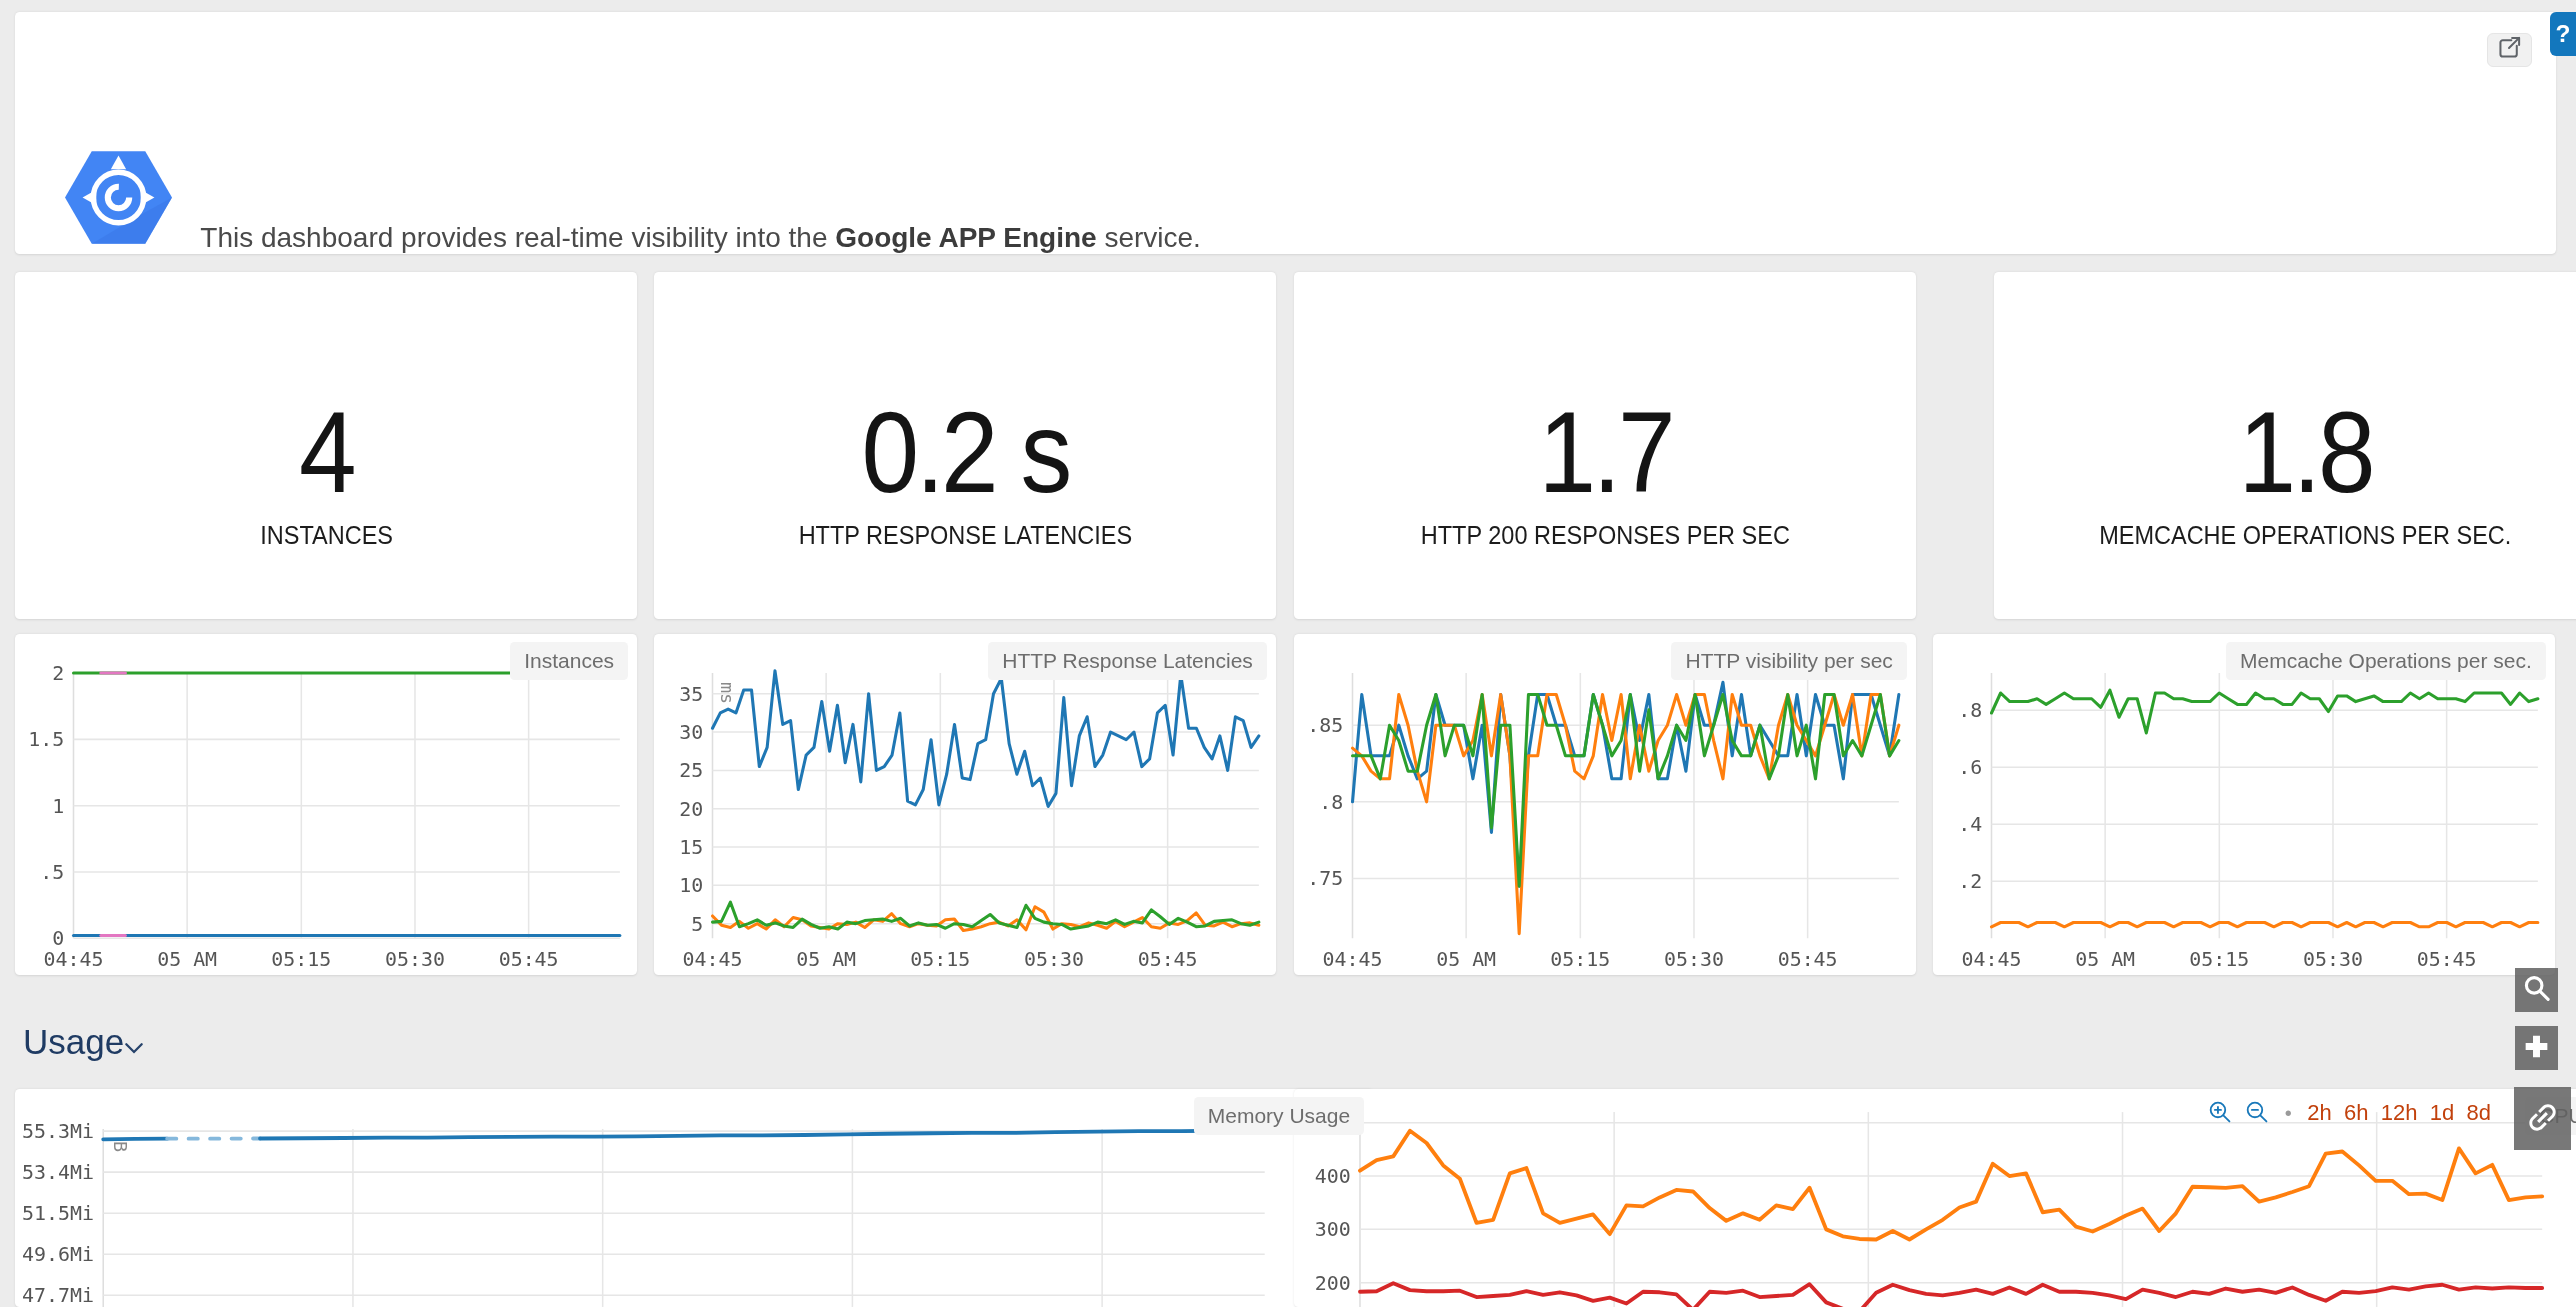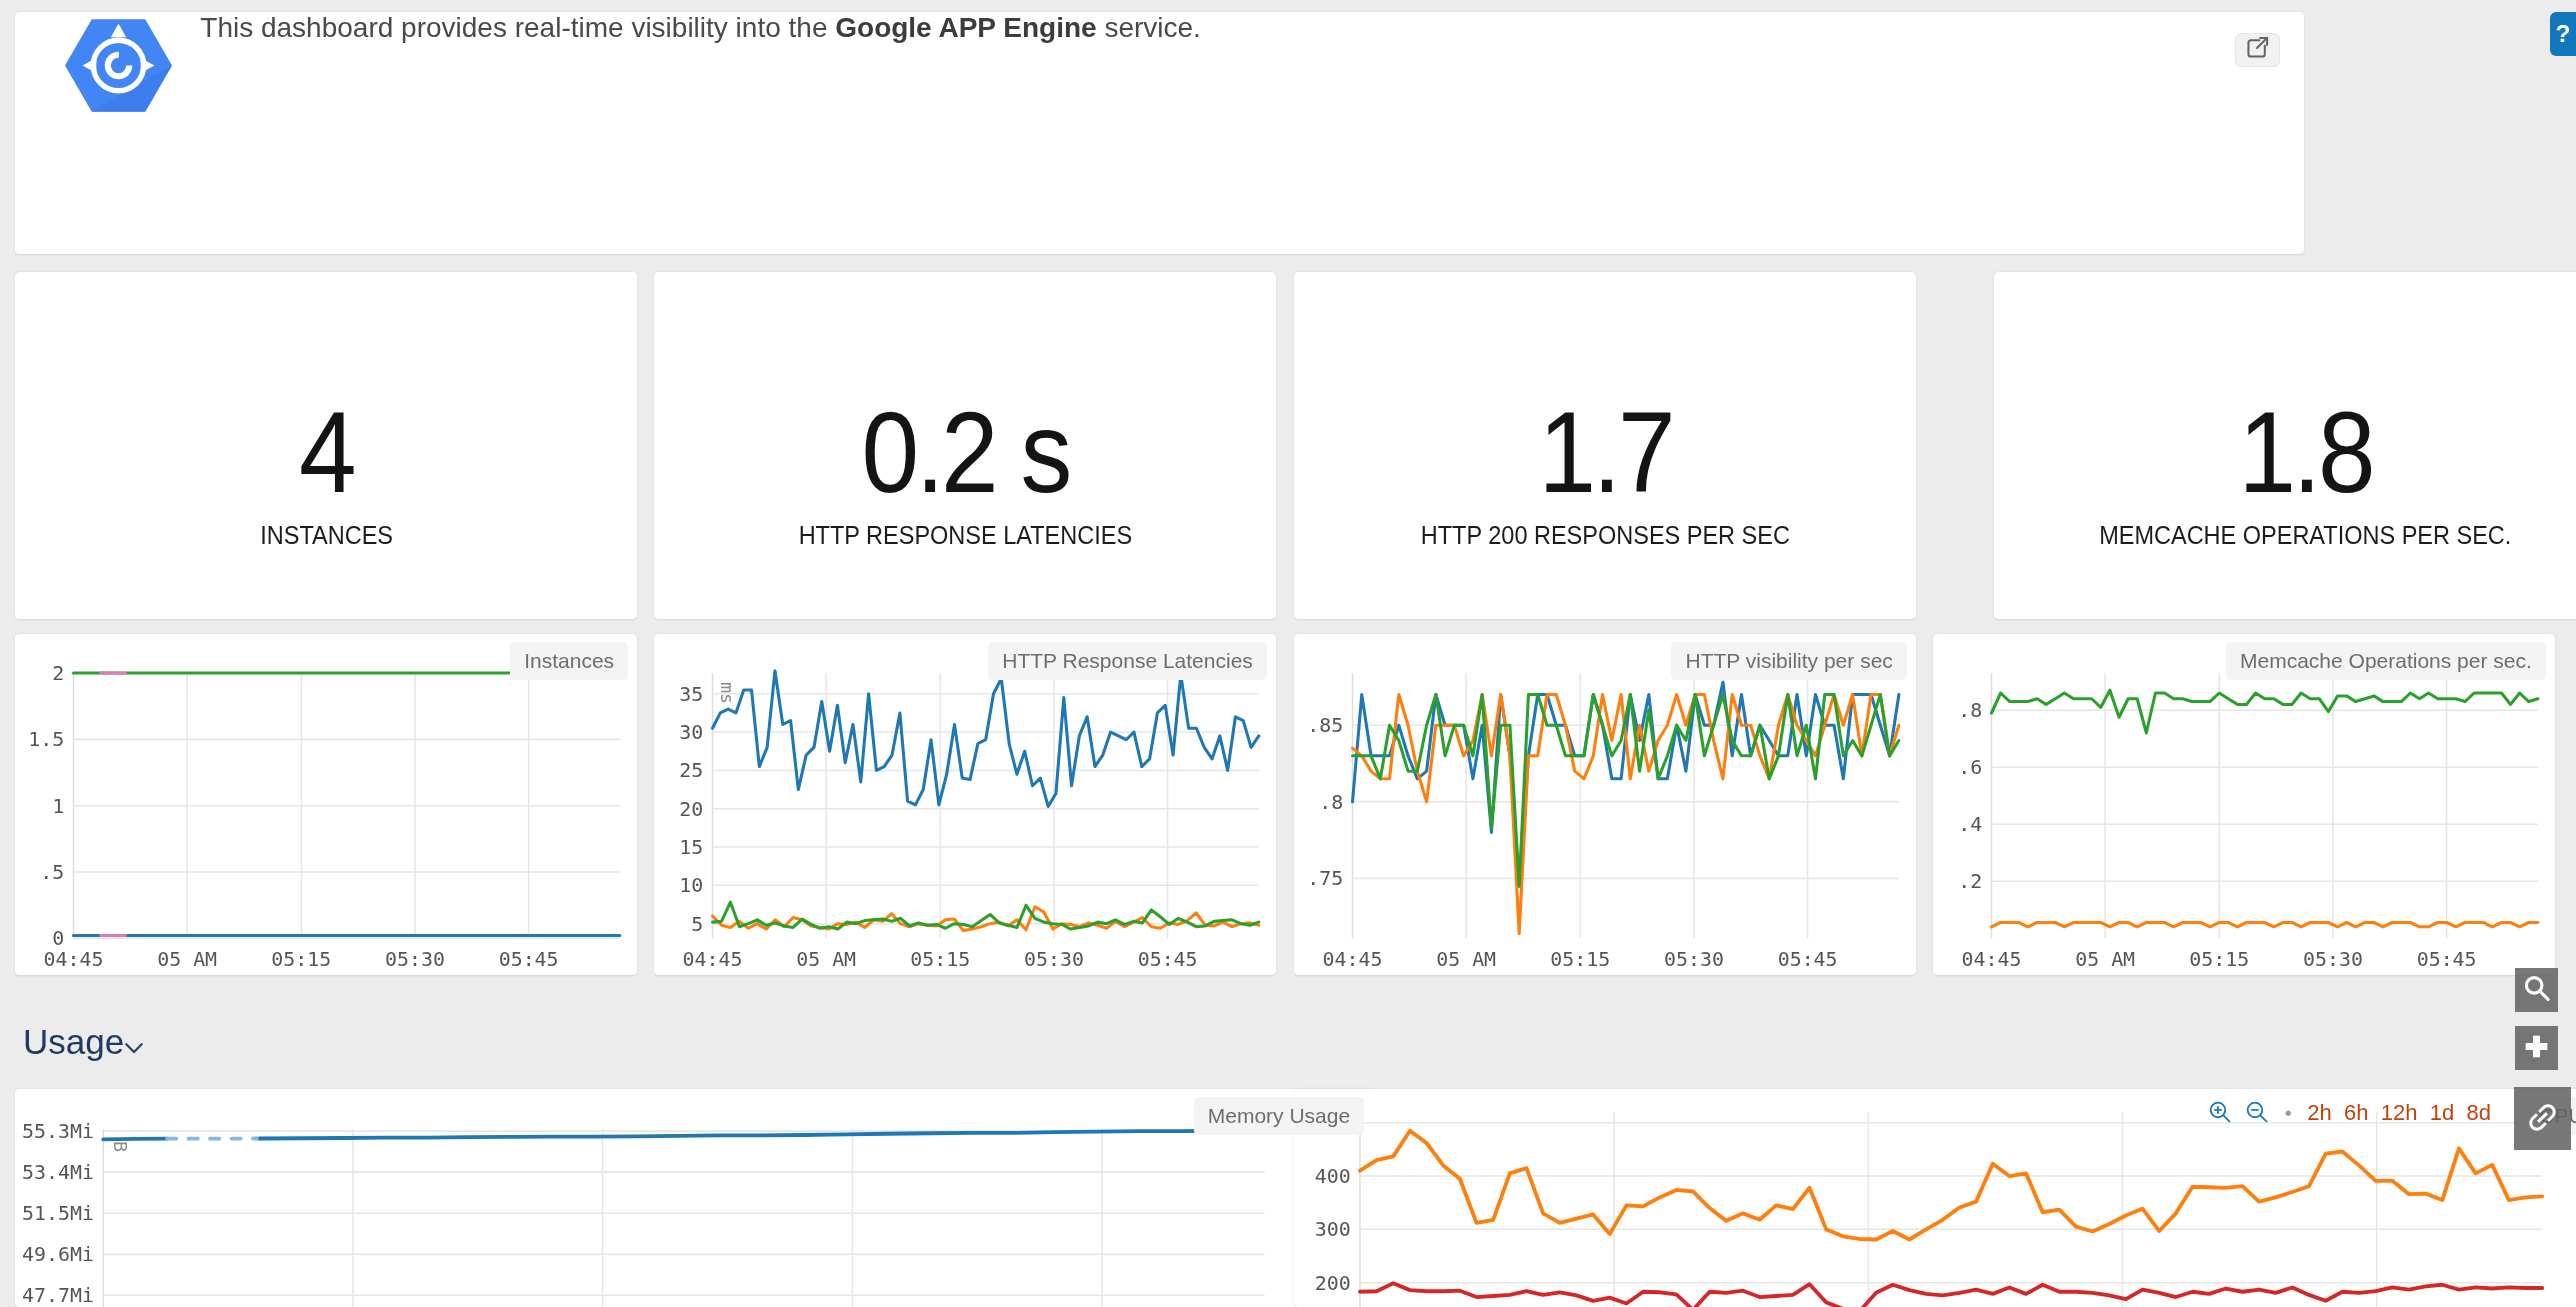--- a/index.html
+++ b/index.html
@@ -2,21 +2,21 @@
 <html style="font-size:12.3px"><head>
 <meta charset="utf-8">
 <style>
   html,body{margin:0;padding:0;}
   body{
     width:2576px;height:1307px;overflow:hidden;position:relative;
     background:#ececec;font-family:"Liberation Sans",sans-serif;color:#444;
   }
   .card{position:absolute;background:#fff;border-radius:4.6px;box-shadow:0 0.8px 2.3px rgba(0,0,0,.10);}
   
-  .header-card{left:15.3px;top:11.5px;width:2289px;height:242px;display:flex;align-items:flex-start;padding-left:50px;box-sizing:border-box;}
+  .header-card{left:15.3px;top:11.5px;width:2541px;height:242px;display:flex;align-items:flex-end;padding-left:50px;box-sizing:border-box;}
   .header-text{margin-left:28px;font-size:28px;color:#4a4a4a;}
   .header-text b{color:#3c3c3c;}
   .extlink-btn{position:absolute;top:21px;right:24.5px;width:43px;height:32px;background:#f1f1f1;border:0.8px solid #e5e5e5;border-radius:6.1px;display:flex;align-items:center;justify-content:center;}
   .help-tab{position:absolute;top:12.3px;right:0;width:26px;height:44px;background:#1377bd;border-radius:6.1px 0 0 6.1px;color:#fff;font-size:24.5px;font-weight:bold;display:flex;align-items:center;justify-content:center;z-index:40;}
   
   .stat-card{top:272px;width:622px;height:347px;display:flex;flex-direction:column;align-items:center;justify-content:center;}
   .stat-inner{margin-top:54px;text-align:center;}
   .stat-value{font-size:115px;letter-spacing:-3.8px;color:#141414;line-height:1;display:inline-block;transform:scaleX(.9);}
   .stat-label{font-size:25px;letter-spacing:0;color:#1c1c1c;margin-top:10.7px;display:inline-block;transform:scaleX(.94);white-space:nowrap;}
   

